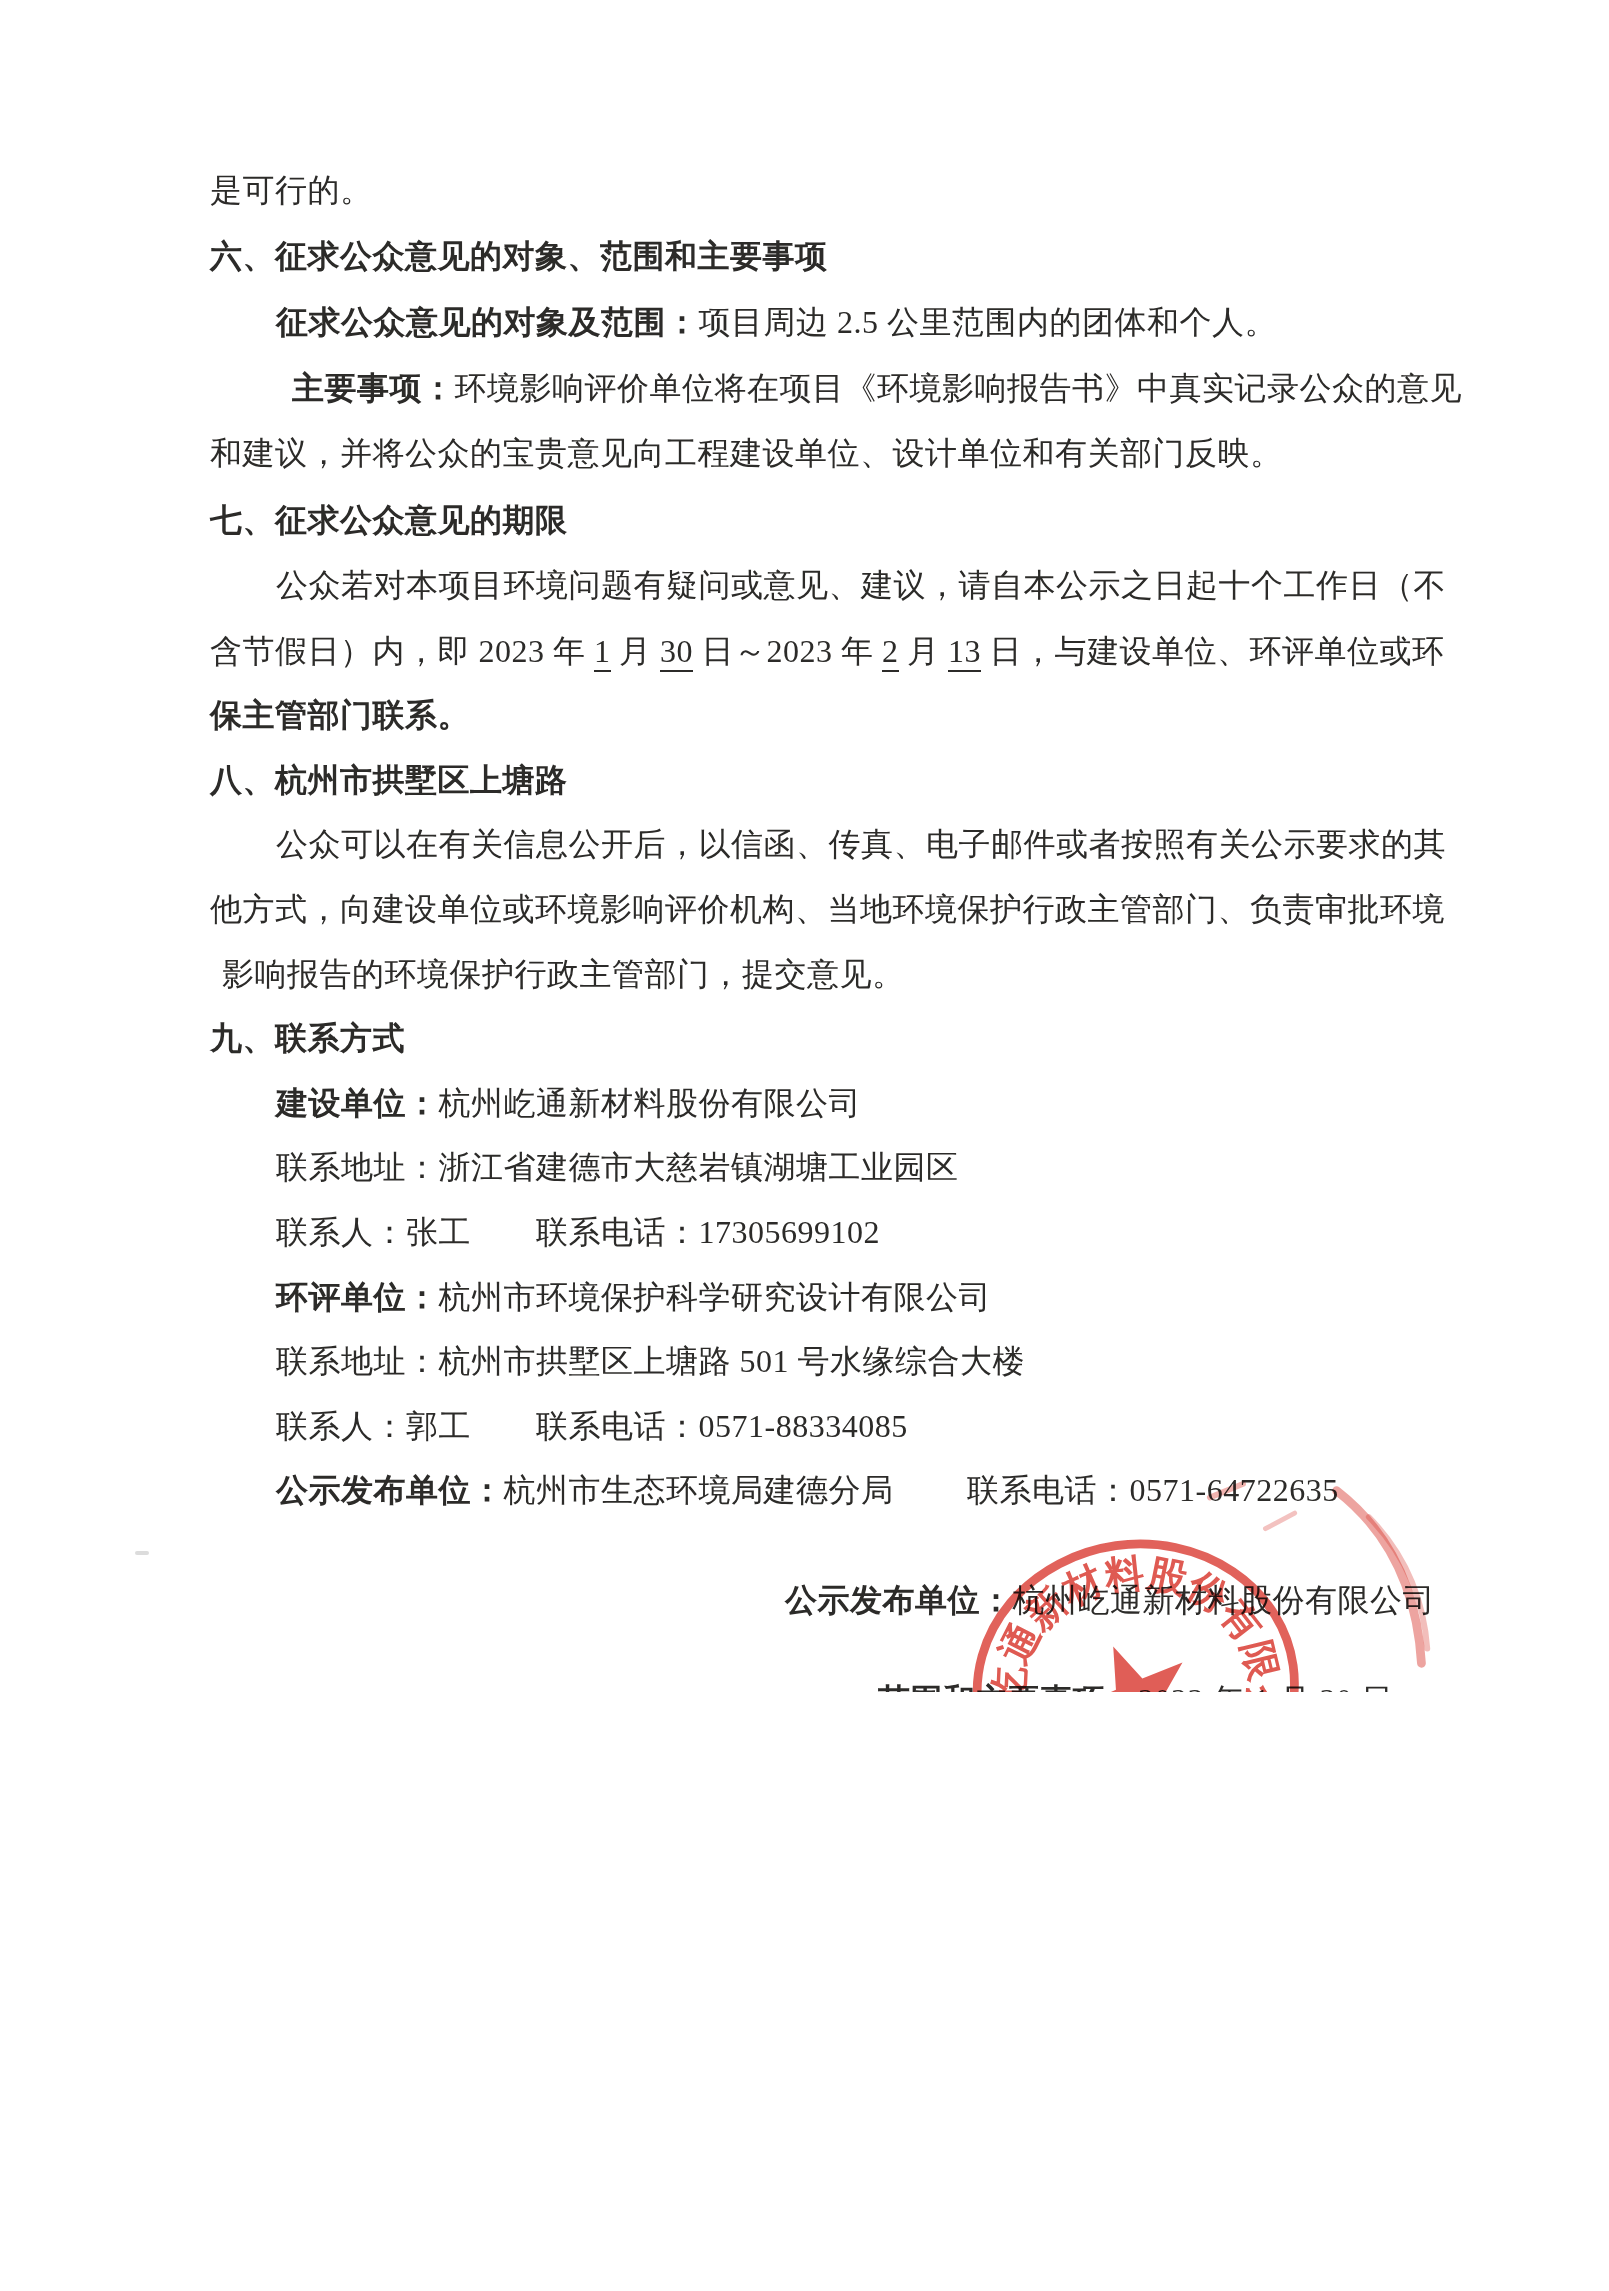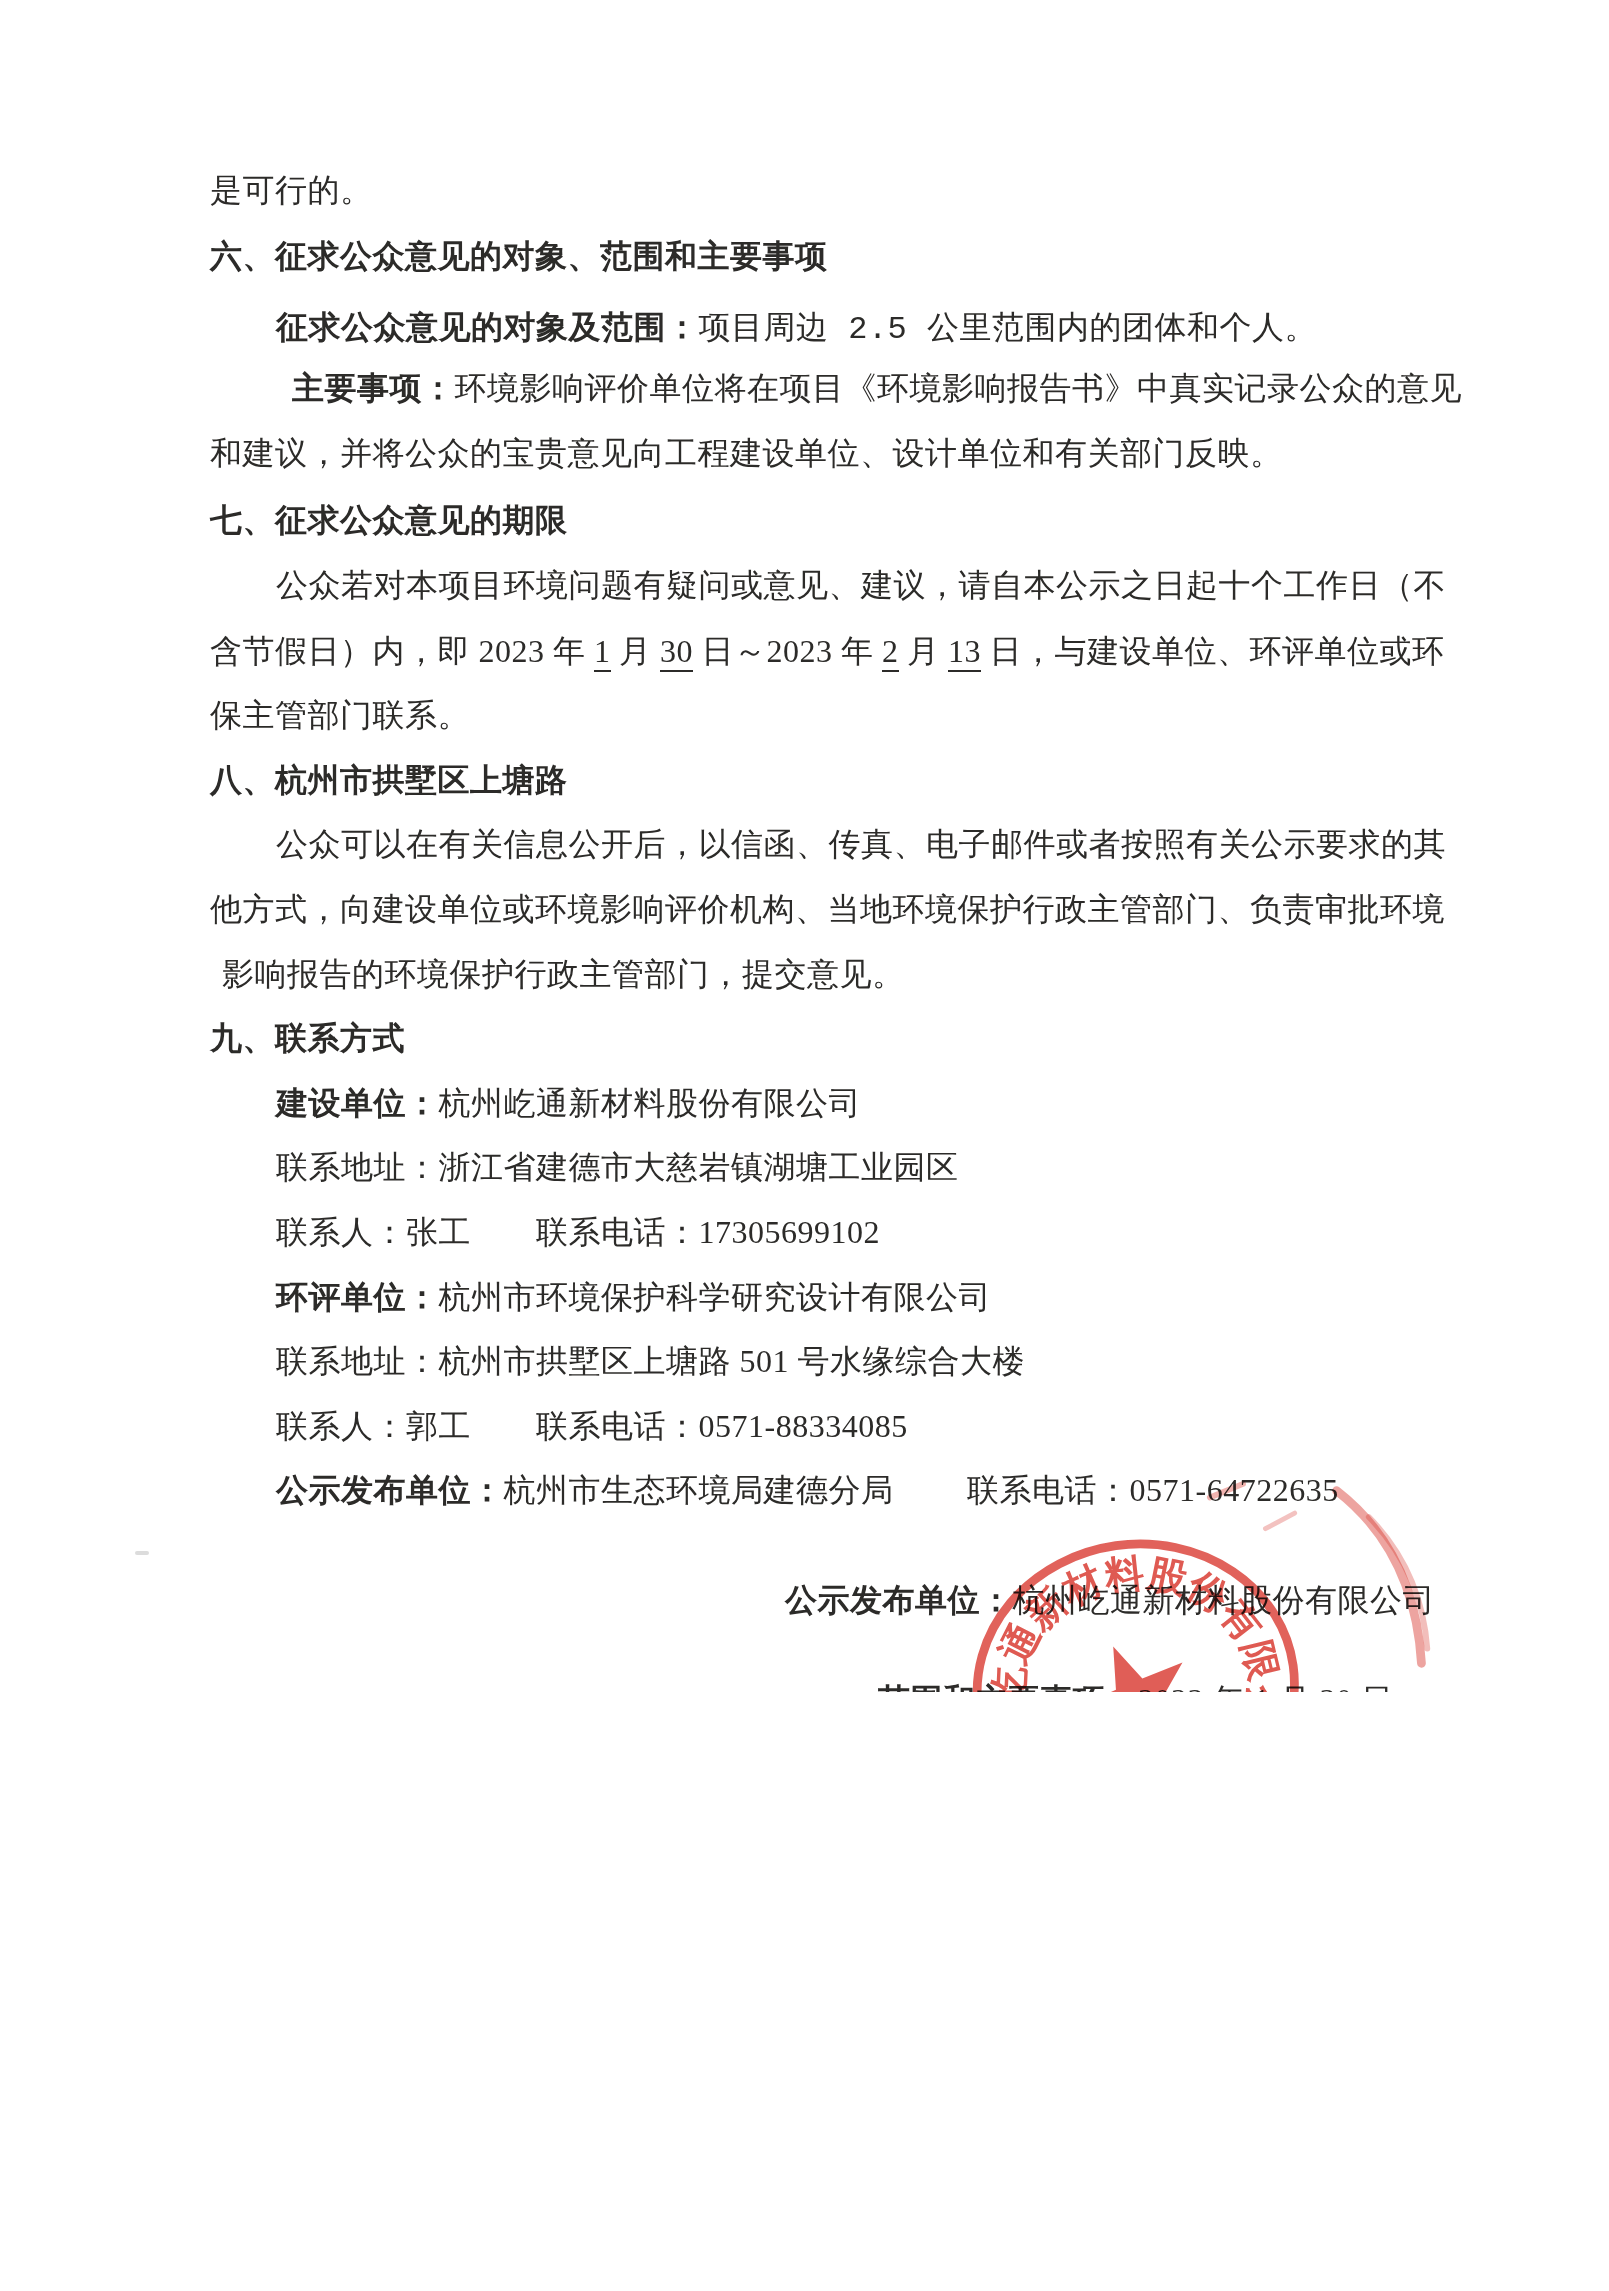--- a/index.html
+++ b/index.html
@@ -42,27 +42,27 @@
   }
 </style>
 </head>
 <body>
 
 <div id="page" style="background: rgb(255, 255, 255); color: rgb(44, 43, 41);">
 
   <div id="doc-lines">
       <div class="line" style="top: 158px; left: 210px;"><span>是可行的。</span></div>
       <div class="line heading" style="top: 224px; left: 210px;"><span class="b">六、征求公众意见的对象、范围和主要事项</span></div>
-      <div class="line" style="top: 298px; left: 276px; font-family: Liberation Mono, monospace;"><span class="b">征求公众意见的对象及范围：</span><span>项目周边 2.5 公里范围内的团体和个人。</span></div>
+      <div class="line" style="top: 290px; left: 276px;"><span class="b">征求公众意见的对象及范围：</span><span>项目周边 2.5 公里范围内的团体和个人。</span></div>
       <div class="line" style="top: 356px; left: 276px; margin-left: 16px;"><span class="b">主要事项：</span><span>环境影响评价单位将在项目《环境影响报告书》中真实记录公众的意见</span></div>
       <div class="line" style="top: 421px; left: 210px;"><span>和建议，并将公众的宝贵意见向工程建设单位、设计单位和有关部门反映。</span></div>
       <div class="line heading" style="top: 488px; left: 210px;"><span class="b">七、征求公众意见的期限</span></div>
       <div class="line" style="top: 553px; left: 276px;"><span>公众若对本项目环境问题有疑问或意见、建议，请自本公示之日起十个工作日（不</span></div>
       <div class="line" style="top: 619px; left: 210px;"><span>含节假日）内，即 2023 年 </span><span class="u">1</span><span> 月 </span><span class="u">30</span><span> 日～2023 年 </span><span class="u">2</span><span> 月 </span><span class="u">13</span><span> 日，与建设单位、环评单位或环</span></div>
-      <div class="line" style="top: 683px; left: 210px;"><span>保主管部门联系。</span></div>
+      <div class="line" style="top: 683px; left: 210px; font-weight: bold;"><span>保主管部门联系。</span></div>
       <div class="line heading" style="top: 748px; left: 210px;"><span class="b">八、杭州市拱墅区上塘路</span></div>
       <div class="line" style="top: 812px; left: 276px;"><span>公众可以在有关信息公开后，以信函、传真、电子邮件或者按照有关公示要求的其</span></div>
       <div class="line" style="top: 877px; left: 210px;"><span>他方式，向建设单位或环境影响评价机构、当地环境保护行政主管部门、负责审批环境</span></div>
       <div class="line" style="top: 942px; left: 210px; margin-left: 12px;"><span>影响报告的环境保护行政主管部门，提交意见。</span></div>
       <div class="line heading" style="top: 1006px; left: 210px;"><span class="b">九、联系方式</span></div>
       <div class="line" style="top: 1071px; left: 276px;"><span class="b">建设单位：</span><span>杭州屹通新材料股份有限公司</span></div>
       <div class="line" style="top: 1135px; left: 276px;"><span>联系地址：浙江省建德市大慈岩镇湖塘工业园区</span></div>
       <div class="line" style="top: 1200px; left: 276px;"><span>联系人：张工　　联系电话：17305699102</span></div>
       <div class="line" style="top: 1265px; left: 276px;"><span class="b">环评单位：</span><span>杭州市环境保护科学研究设计有限公司</span></div>
       <div class="line" style="top: 1329px; left: 276px;"><span>联系地址：杭州市拱墅区上塘路 501 号水缘综合大楼</span></div>

